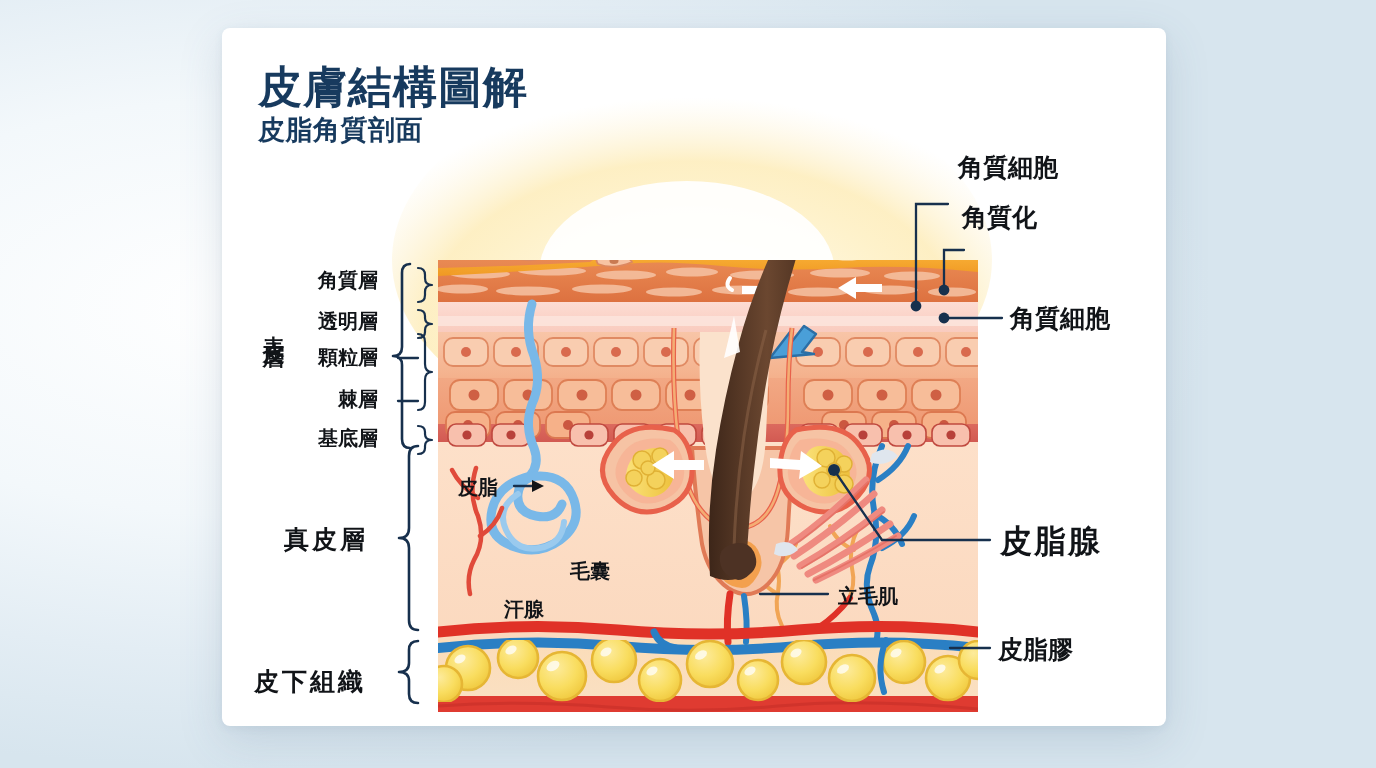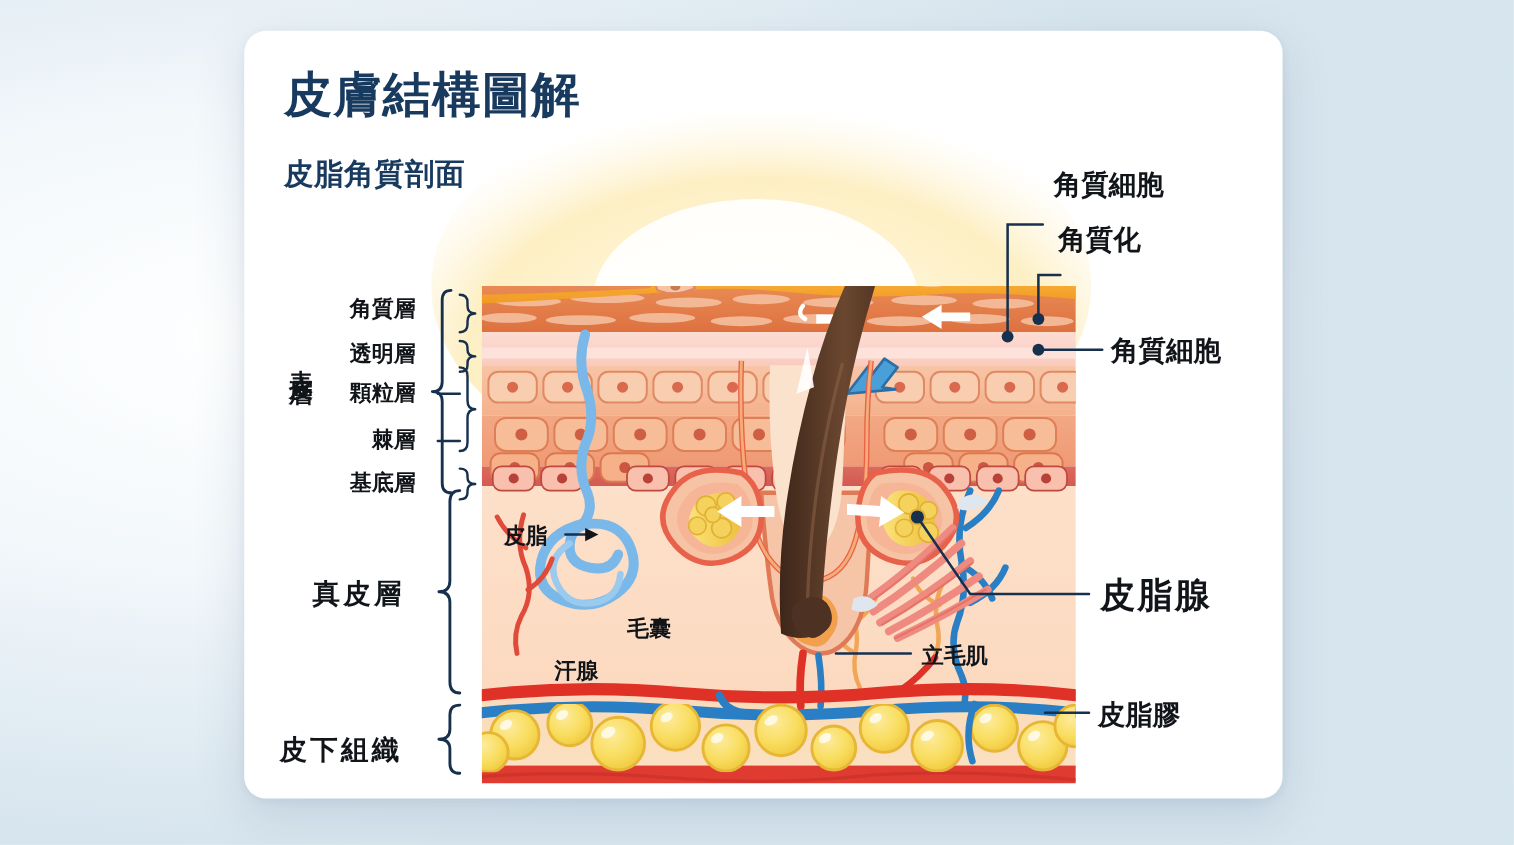--- a/index.html
+++ b/index.html
@@ -8,32 +8,32 @@
     font-family:"Liberation Sans","DejaVu Sans",sans-serif;
   }
   body{
     background:
       radial-gradient(ellipse 70% 60% at 18% 40%, #ffffff 0%, #f3f8fb 45%, #e3edf4 75%, #d7e5ee 100%),
       linear-gradient(135deg,#f7fbfd 0%,#dde9f1 60%,#d2e1eb 100%);
     position:relative;
   }
   #card{
     position:absolute; left:222px; top:28px; width:944px; height:698px;
-    background:#ffffff; border-radius:20px;
+    background:#ffffff; border-radius:8px;
     box-shadow:0 14px 44px rgba(70,100,130,.17), 0 2px 8px rgba(70,100,130,.08);
     overflow:hidden;
   }
   #stage{ position:absolute; inset:0; }
   .ttl{
     position:absolute; left:36px; top:36px;
     color:#173a5e; font-weight:bold; letter-spacing:1px;
     white-space:nowrap; text-shadow:0 1px 0 rgba(255,255,255,.6);
   }
   #title{ font-size:44px; line-height:50px; top:34px; }
-  #subtitle{ font-size:27px; line-height:32px; top:86px; letter-spacing:.5px;margin-top:28px;}
+  #subtitle{ font-size:27px; line-height:32px; top:86px; letter-spacing:.5px;}
   svg{ position:absolute; left:0; top:0; }
   .lbl{ font-family:"Liberation Sans","DejaVu Sans",sans-serif; fill:#111418; font-weight:bold; }
   .lbl-lg{ font-size:25px; }
   .lbl-md{ font-size:22px; }
   .lbl-sm{ font-size:20px; }
   .lbl-xl{ font-size:32px; }
   .leader{ stroke:#17304d; stroke-width:2.3; fill:none; stroke-linecap:round; }
   .brace{ stroke:#17304d; stroke-width:2.6; fill:none; stroke-linecap:round; stroke-linejoin:round;}
   .brace-sm{ stroke:#17304d; stroke-width:2.2; fill:none; stroke-linecap:round; stroke-linejoin:round;}
   .dot{ fill:#17304d; }

